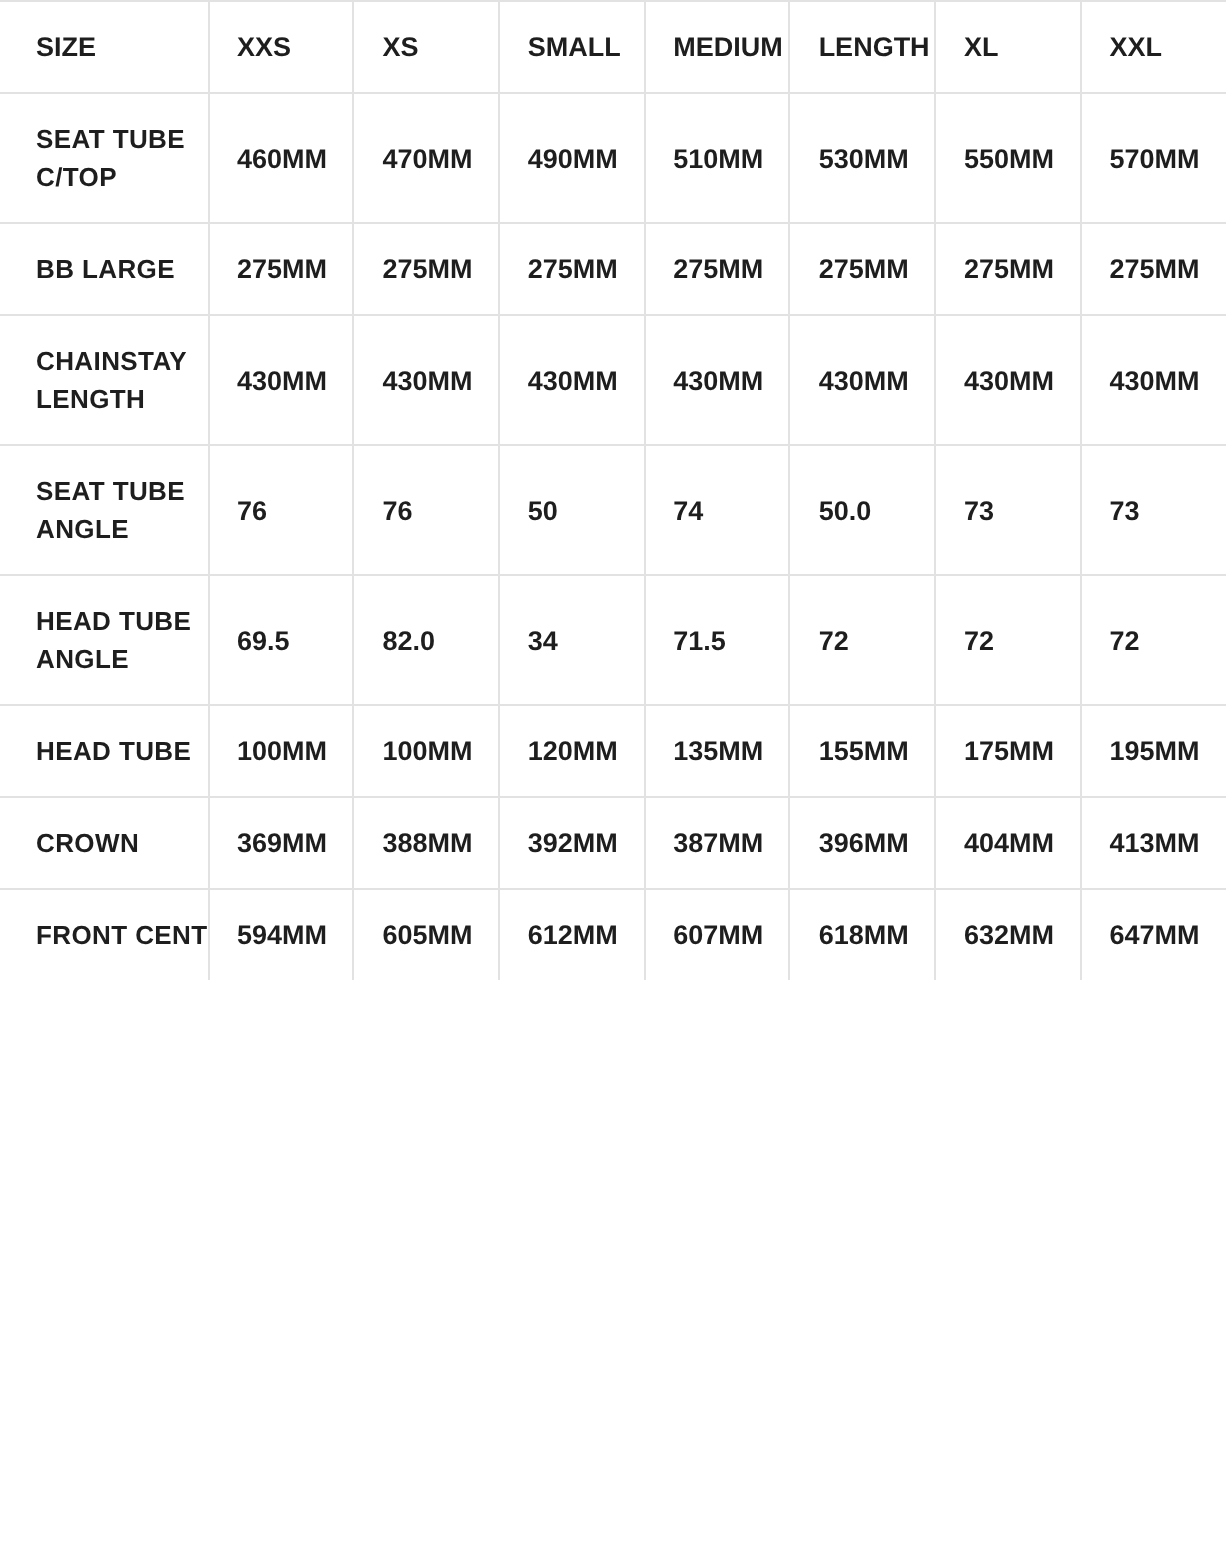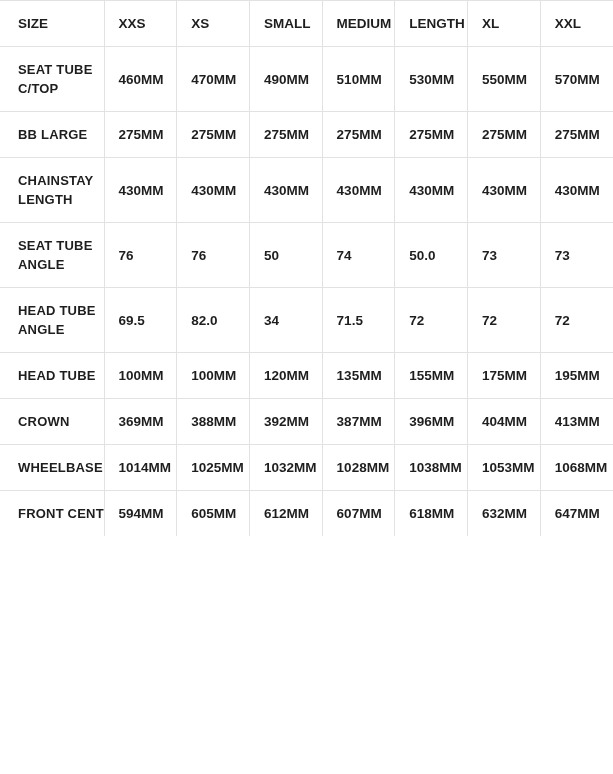--- a/index.html
+++ b/index.html
@@ -139,30 +139,20 @@
           <td class="row-label">CROWN</td>
           <td class="spec-value">369MM</td>
           <td class="spec-value">388MM</td>
           <td class="spec-value">392MM</td>
           <td class="spec-value">387MM</td>
           <td class="spec-value">396MM</td>
           <td class="spec-value">404MM</td>
           <td class="spec-value">413MM</td>
         </tr>
         <tr>
-          <td class="row-label">WHEELBASE</td>
-          <td class="spec-value">1014MM</td>
-          <td class="spec-value">1025MM</td>
-          <td class="spec-value">1032MM</td>
-          <td class="spec-value">1028MM</td>
-          <td class="spec-value">1038MM</td>
-          <td class="spec-value">1053MM</td>
-          <td class="spec-value">1068MM</td>
-        </tr>
-        <tr>
           <td class="row-label">FRONT CENTRE</td>
           <td class="spec-value">594MM</td>
           <td class="spec-value">605MM</td>
           <td class="spec-value">612MM</td>
           <td class="spec-value">607MM</td>
           <td class="spec-value">618MM</td>
           <td class="spec-value">632MM</td>
           <td class="spec-value">647MM</td>
         </tr>
       </tbody>

